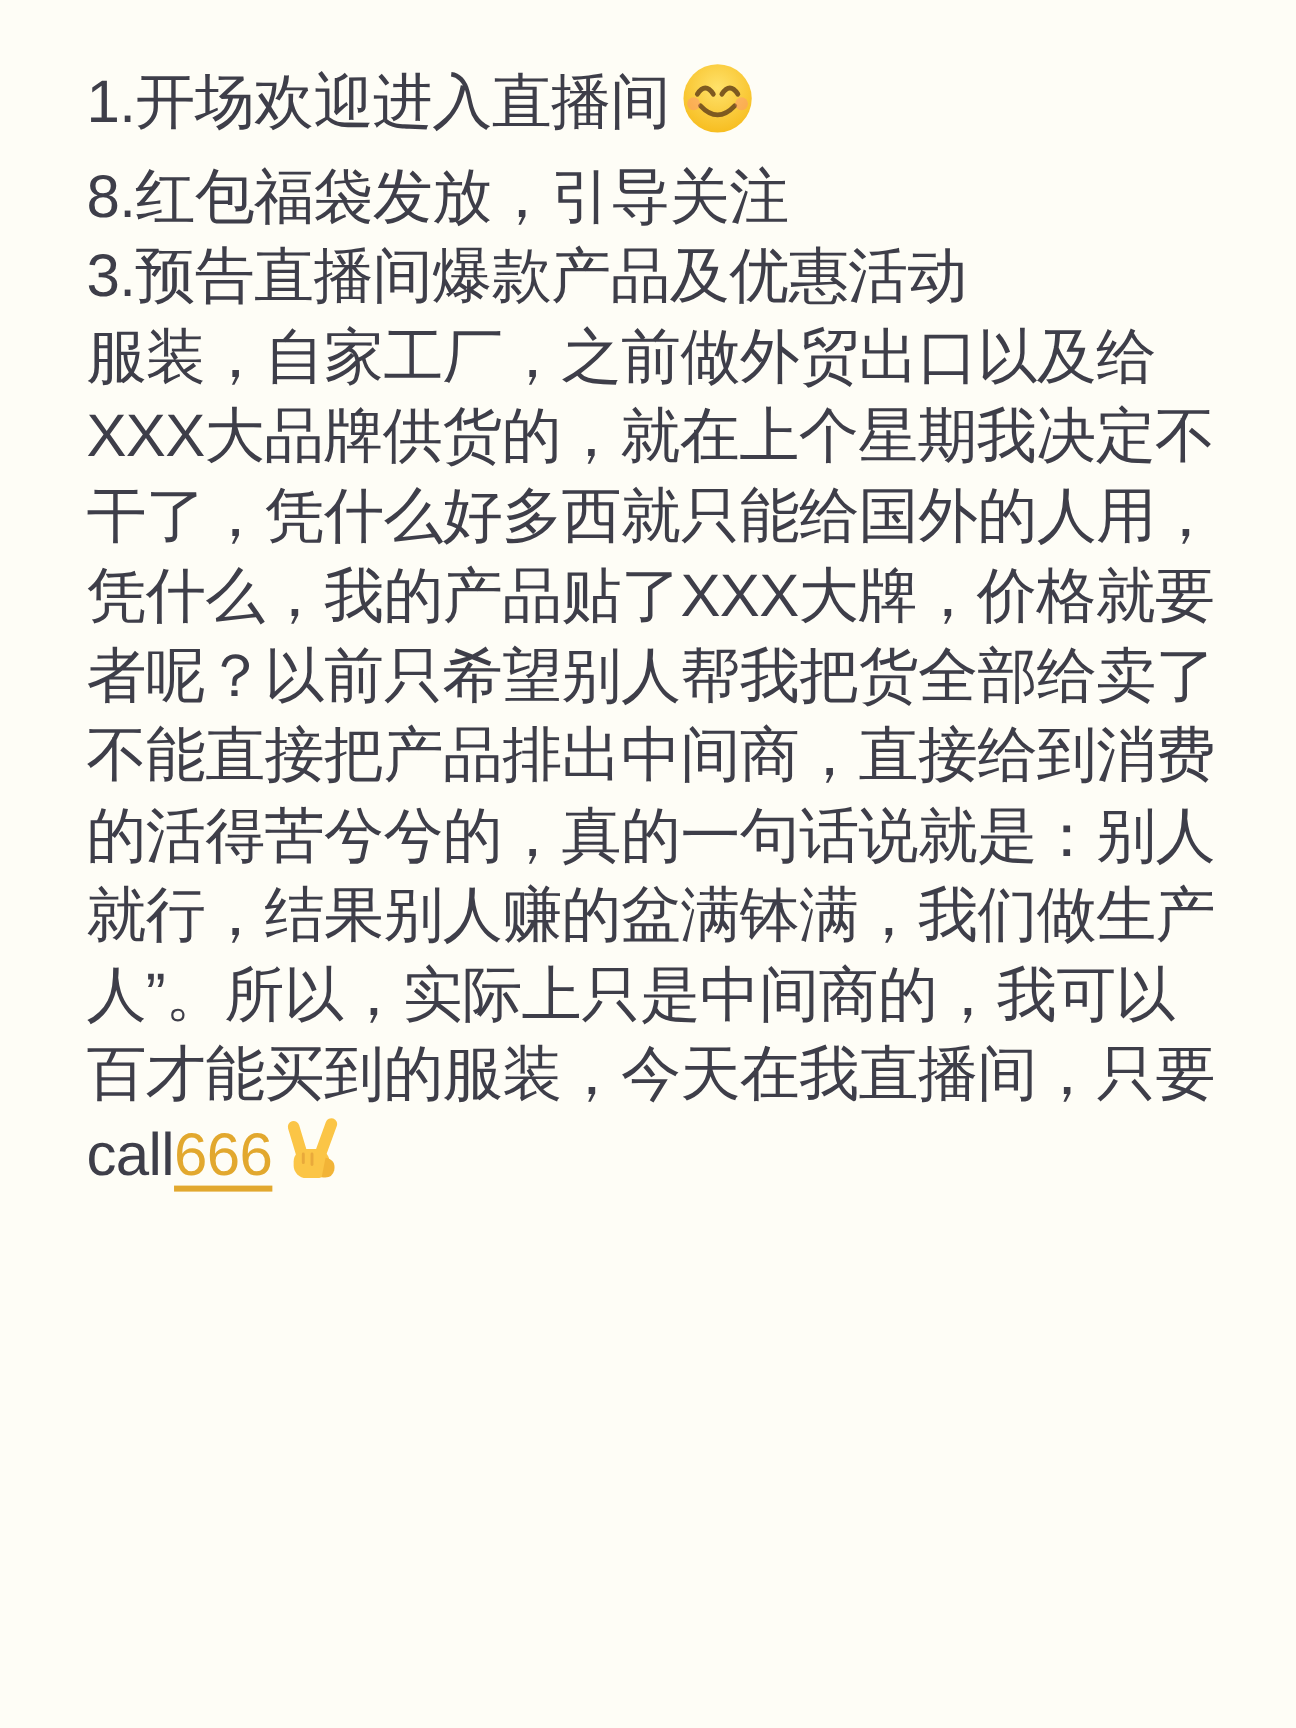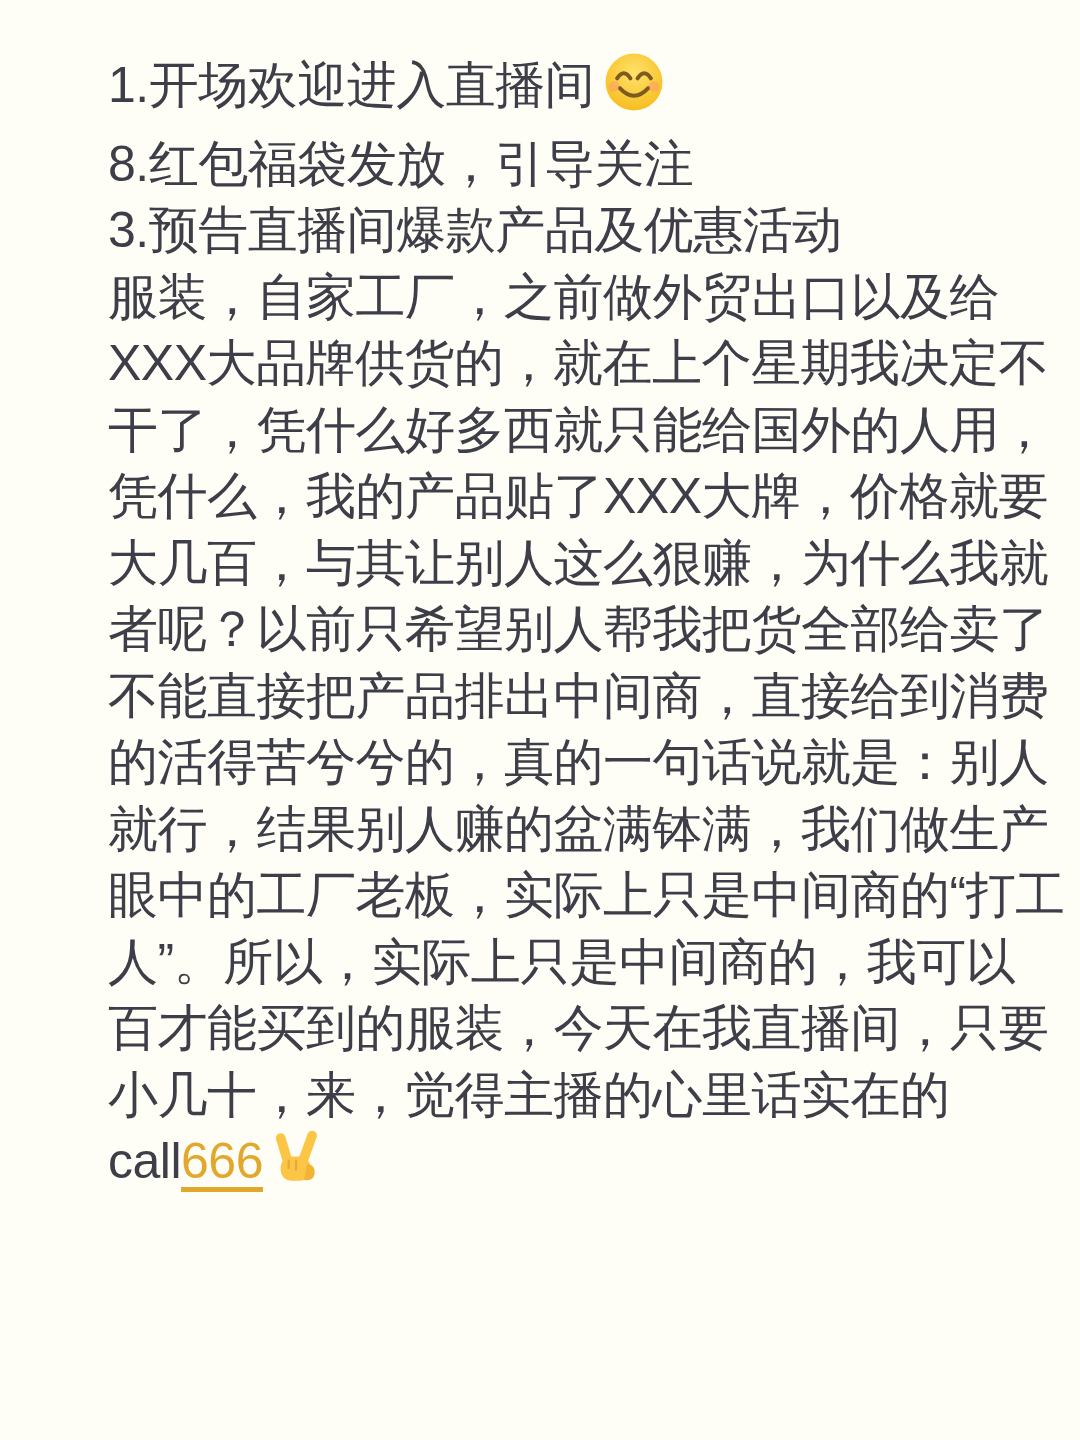--- a/index.html
+++ b/index.html
@@ -19,21 +19,20 @@
     box-sizing:border-box;
     width:1080px;
     padding:50px 40px 0 72px;
     font-size:50px;
     line-height:66.5px;
     font-weight:400;
   }
   .line{
     white-space:nowrap;
     letter-spacing:-0.5px;
-    margin-left:36px;
   }
   .emoji-inline{
     display:inline-block;
     vertical-align:-12px;
     margin-left:8px;
   }
   .emoji-inline.hand{
     vertical-align:-10px;
     margin-left:4px;
   }
@@ -64,29 +63,26 @@
       <circle cx="13.5" cy="41" r="6" fill="#FF8A80" opacity="0.4"></circle>
       <circle cx="58.5" cy="41" r="6" fill="#FF8A80" opacity="0.4"></circle>
     </svg></span></div>
 
   <div class="line">8.红包福袋发放，引导关注</div>
   <div class="line">3.预告直播间爆款产品及优惠活动</div>
   <div class="line">服装，自家工厂，之前做外贸出口以及给</div>
   <div class="line">XXX大品牌供货的，就在上个星期我决定不</div>
   <div class="line">干了，凭什么好多西就只能给国外的人用，</div>
   <div class="line">凭什么，我的产品贴了XXX大牌，价格就要</div>
-  <div class="line">大几百，与其让别人这么狠赚，为什么我就</div>
   <div class="line">者呢？以前只希望别人帮我把货全部给卖了</div>
   <div class="line">不能直接把产品排出中间商，直接给到消费</div>
   <div class="line">的活得苦兮兮的，真的一句话说就是：别人</div>
   <div class="line">就行，结果别人赚的盆满钵满，我们做生产</div>
-  <div class="line">眼中的工厂老板，实际上只是中间商的“打工</div>
   <div class="line">人”。所以，实际上只是中间商的，我可以</div>
   <div class="line">百才能买到的服装，今天在我直播间，只要</div>
-  <div class="line">小几十，来，觉得主播的心里话实在的</div>
 
   <div class="line"><span>call</span><span class="gold-link">666</span><span class="emoji-inline hand"><svg width="58" height="58" viewBox="0 0 72 72" aria-hidden="true">
       <line x1="26" y1="40" x2="17" y2="10" stroke="#FBC546" stroke-width="12" stroke-linecap="round"></line>
       <line x1="44" y1="40" x2="56" y2="7" stroke="#FBC546" stroke-width="12" stroke-linecap="round"></line>
       <rect x="17" y="33" width="37" height="30" rx="13" fill="#FBC546"></rect>
       <path d="M50 42 q11 2 9 13 q-2 9-13 7" fill="#F2B437"></path>
       <path d="M27 38 v9 M36 38 v11" stroke="#E9A93B" stroke-width="3" stroke-linecap="round" fill="none"></path>
     </svg></span></div>
 
 </div>

